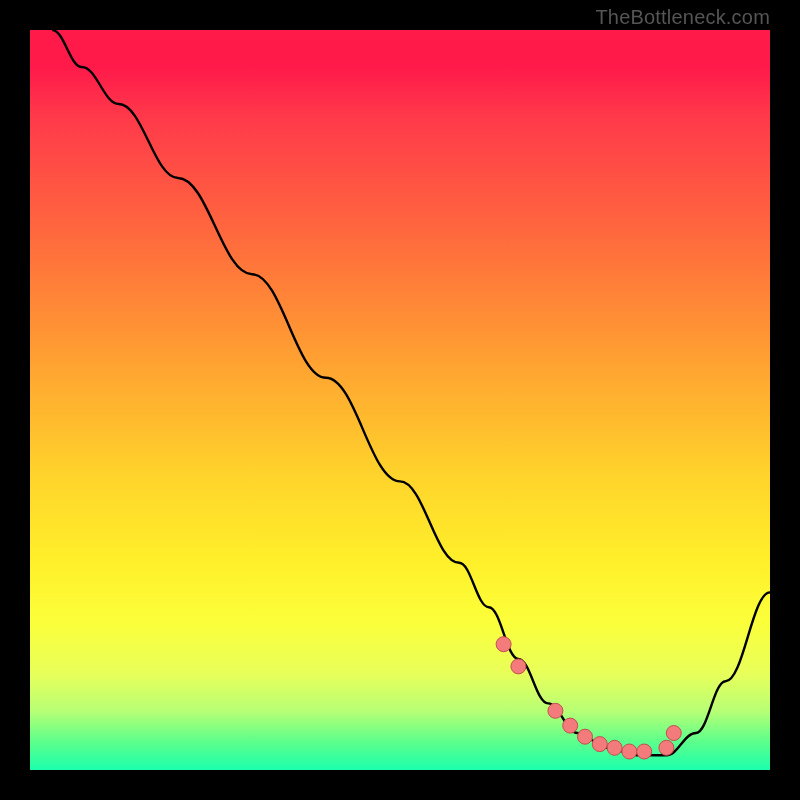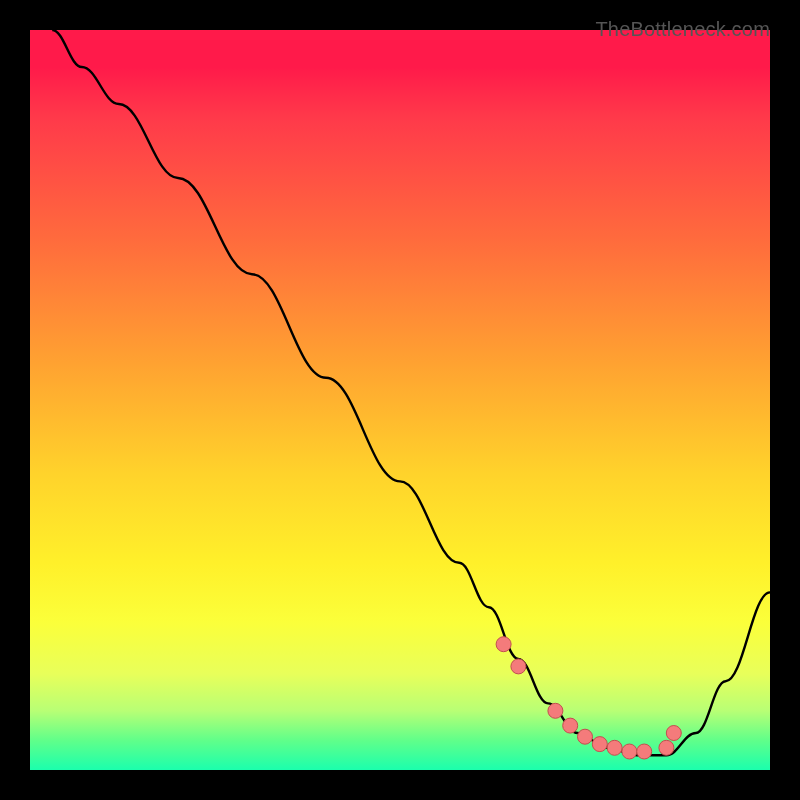--- a/index.html
+++ b/index.html
@@ -32,21 +32,20 @@
       #1bffad 100%
     );
   }
   .attribution {
     position: absolute;
     top: 6px;
     right: 30px;
     color: #555;
     font-size: 20px;
     letter-spacing: 0.2px;
-    margin-top: 12px;
   }
   svg.curve {
     position: absolute;
     left: 30px;
     top: 30px;
     width: 740px;
     height: 740px;
   }
 </style>
 </head>

